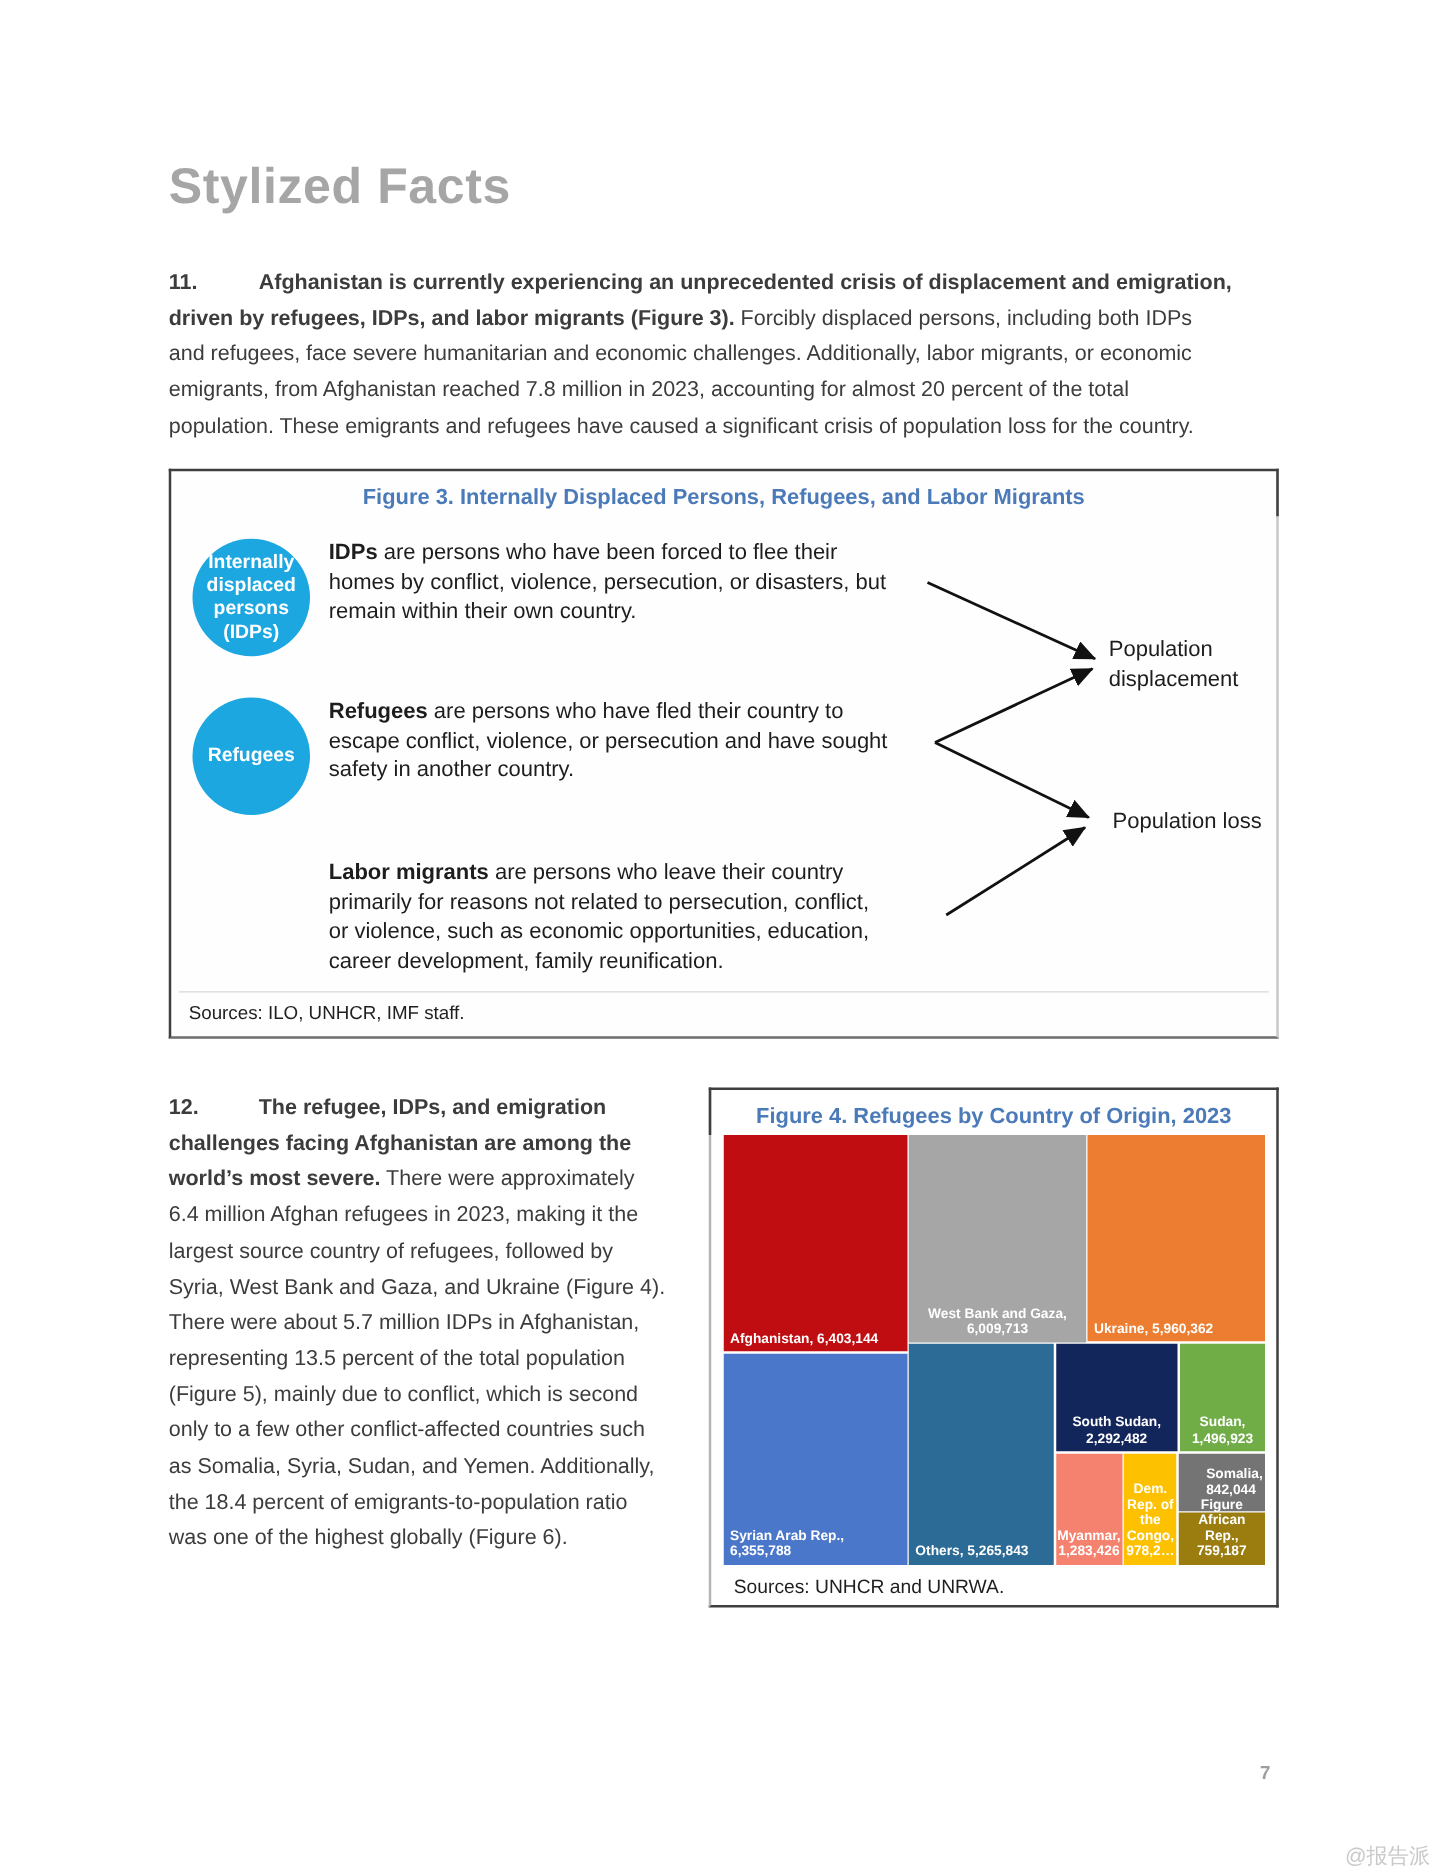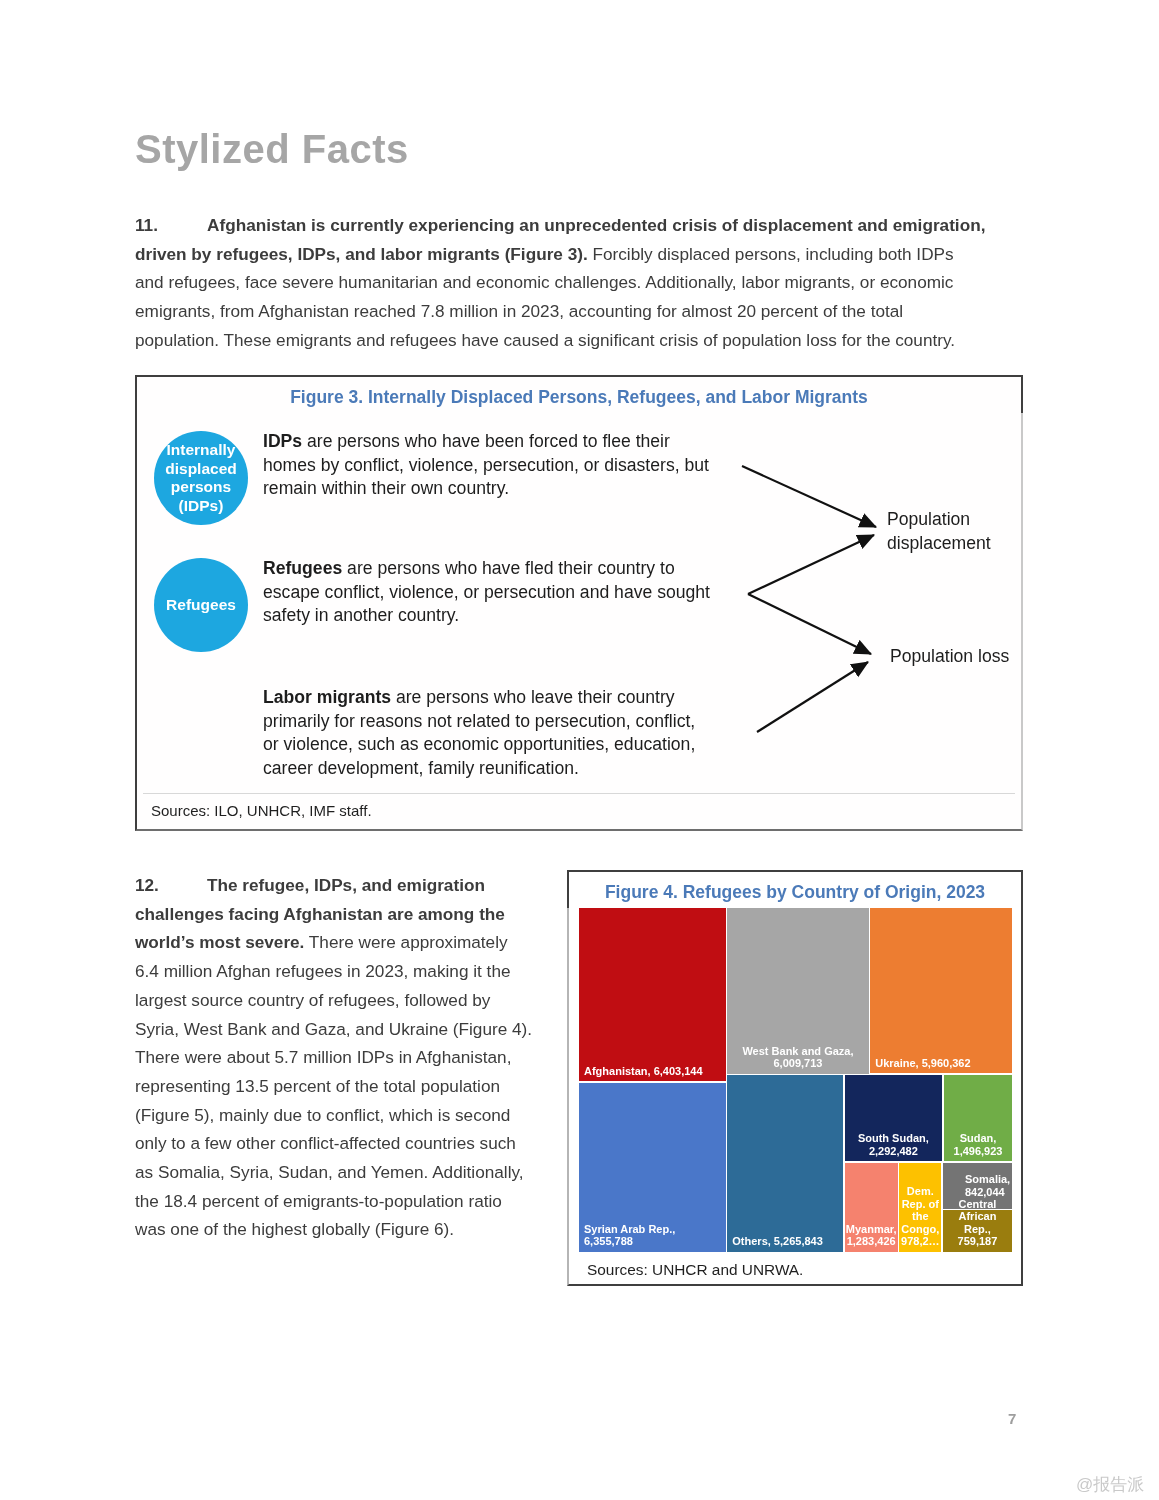--- a/index.html
+++ b/index.html
@@ -247,21 +247,21 @@
           </div>
         </div>
         <div class="cell cl" style="left: 84.05%; top: 74.05%; width: 15.95%; height: 13.45%; background: rgb(116, 116, 116);">
           <div>
             <div>Somalia,</div>
             <div>842,044</div>
           </div>
         </div>
         <div class="cell bc" style="left: 84.05%; top: 87.9%; width: 15.95%; height: 12.1%; background: rgb(154, 125, 14);">
           <div>
-            <div>Central</div>
+            <div>Figure</div>
             <div>African Rep.,</div>
             <div>759,187</div>
           </div>
         </div>
       </div>
     <div id="fig4-sources" class="fig-sources">Sources: UNHCR and UNRWA.</div>
   </div>
 
   <div id="page-number">7</div>
   <div id="watermark">@报告派</div>

